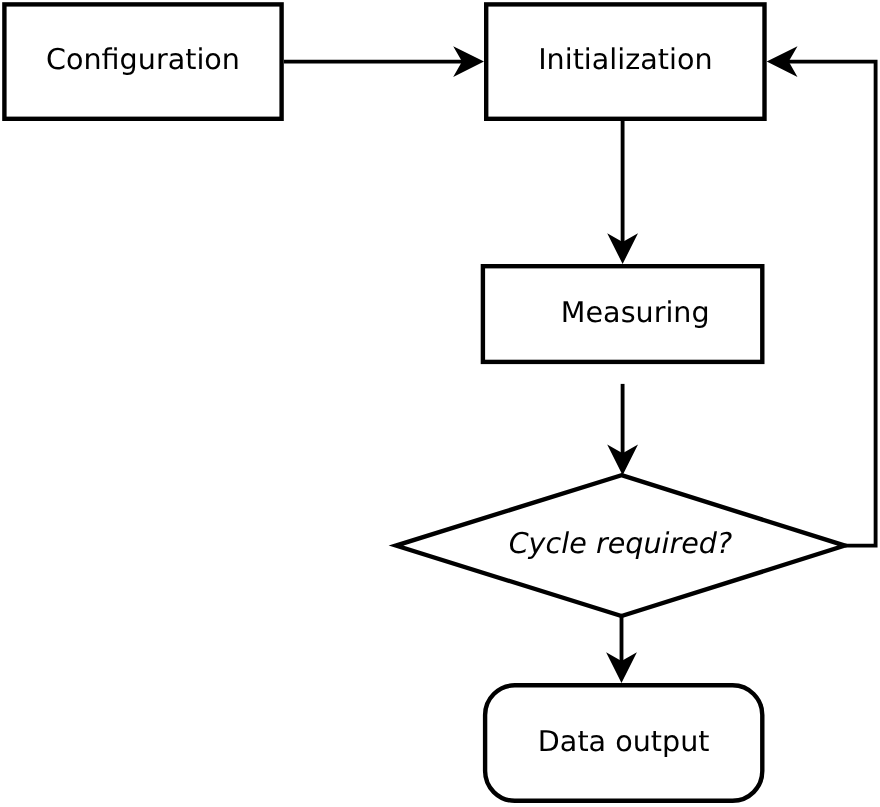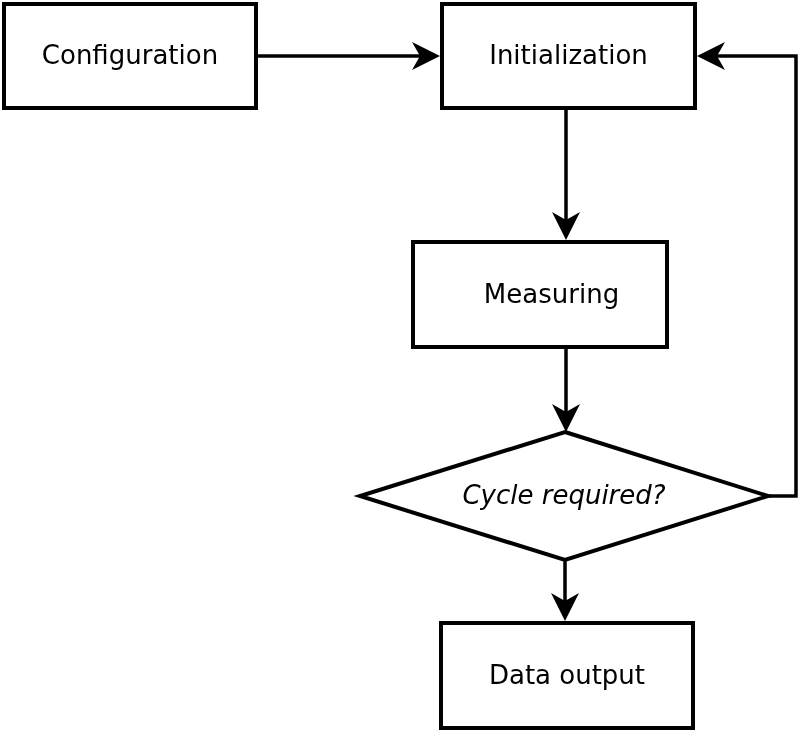--- a/index.html
+++ b/index.html
@@ -46,22 +46,22 @@
     height: 52px;
     display: flex;
     align-items: center;
     justify-content: center;
     pointer-events: none;
     font-style: italic;
   }
   
   #node-configuration { left: 2px;   top: 2px;   width: 256px; height: 108px; }
   #node-initialization{ left: 440px; top: 2px;   width: 257px; height: 108px; }
-  #node-measuring     { left: 411px; top: 240px; width: 258px; height: 109px; padding-left: 23px; }
-  #node-data-output   { left: 439px; top: 621px; width: 256px; height: 109px; }
+  #node-measuring     { left: 437px; top: 240px; width: 258px; height: 91px; padding-left: 23px; }
+  #node-data-output   { left: 439px; top: 621px; width: 256px; height: 109px; border-radius: 29px; }
   .edge-stroke {
     stroke: #000000;
     stroke-width: 3.5;
     fill: none;
   }
   .arrow-head {
     fill: #000000;
     stroke: none;
   }
   .diamond-shape {

